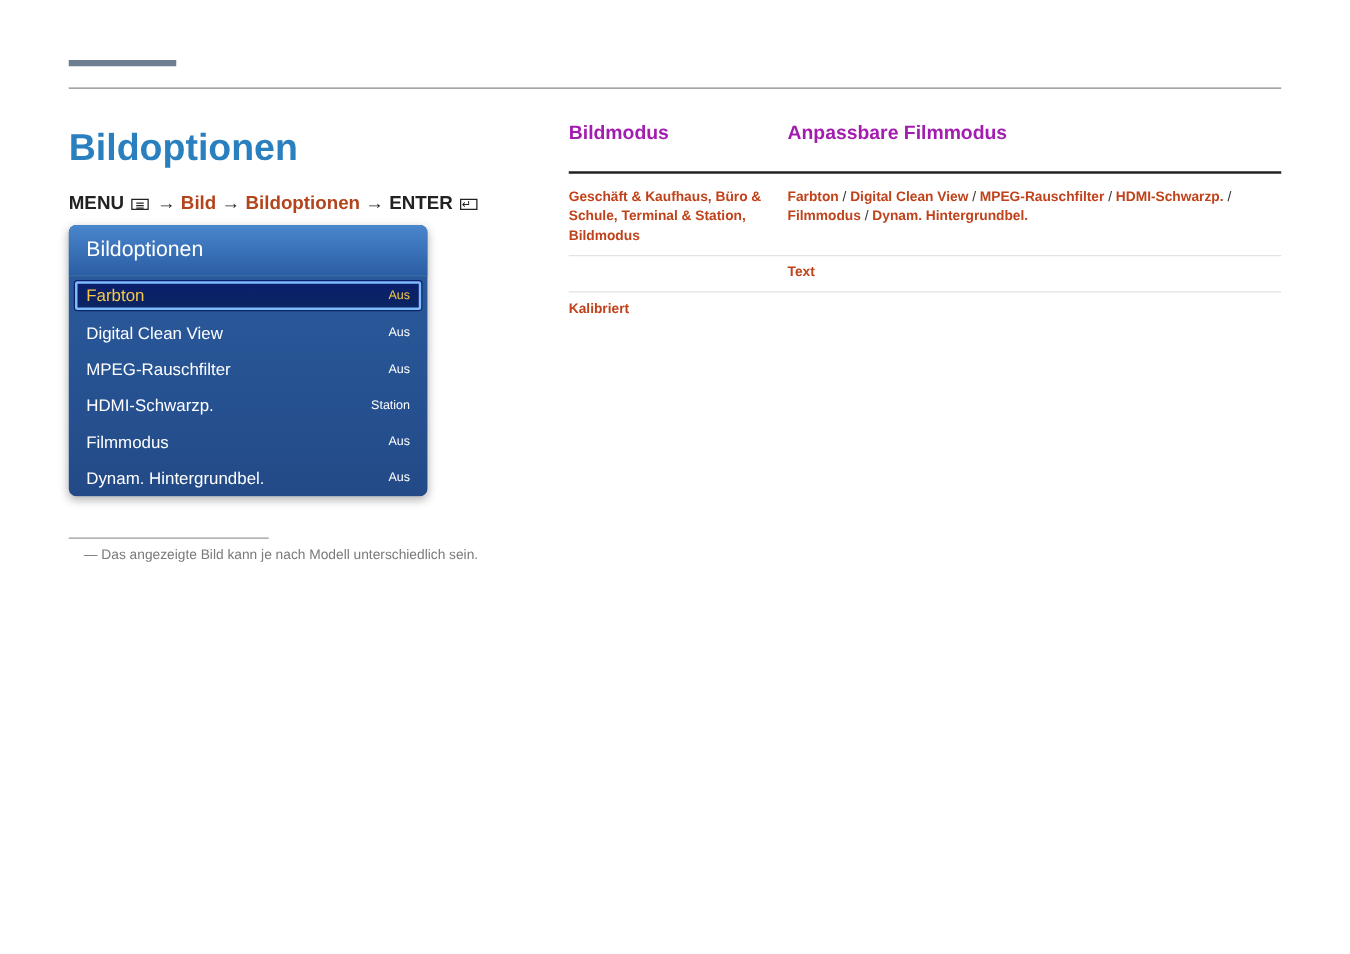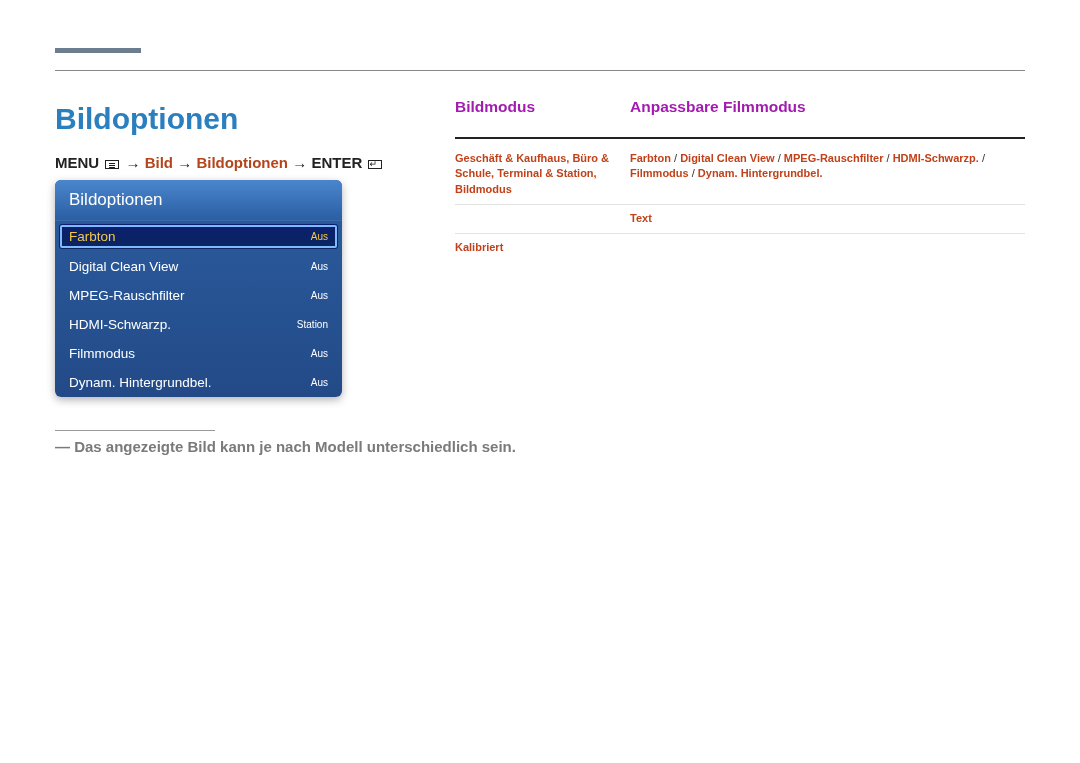--- a/index.html
+++ b/index.html
@@ -104,25 +104,24 @@
     .footnote-rule {
       position: absolute;
       left: 55px;
       top: 430px;
       width: 160px;
       height: 1px;
       background: #999;
     }
     .footnote {
       position: absolute;
-      left: 55px;
+      left: 67px;
       top: 438px;
-      font-size: 15px;
+      font-size: 11px;
       color: #7a7a7a;
-      font-weight: bold;
     }
     .table-wrap {
       position: absolute;
       left: 455px;
       top: 98px;
       width: 570px;
     }
     .table-head {
       display: flex;
       font-size: 15.5px;

